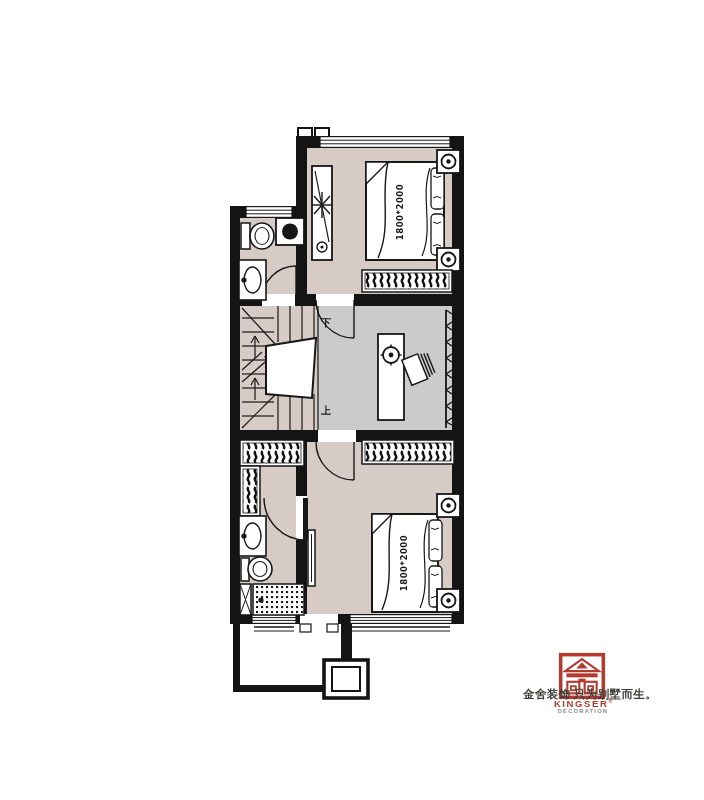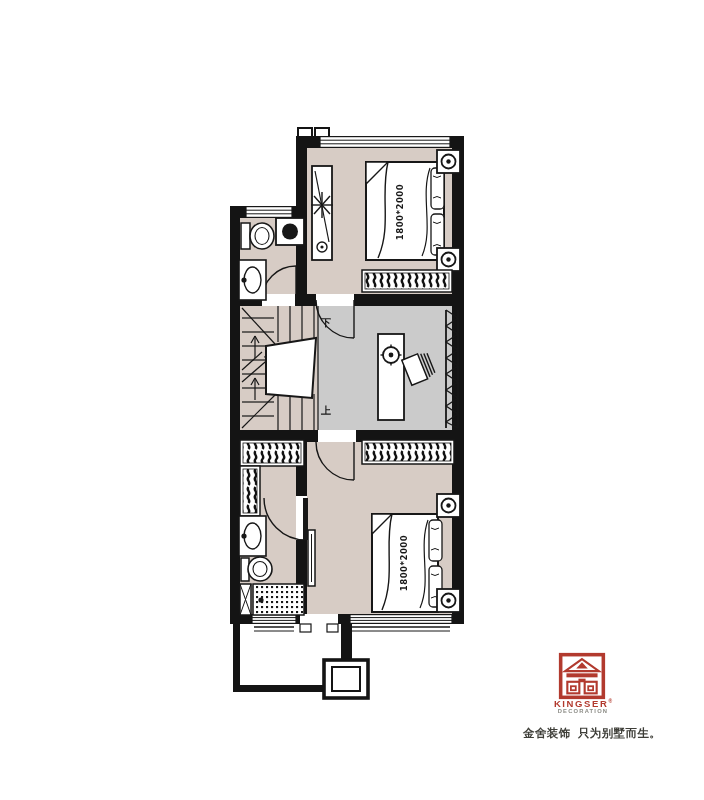--- a/index.html
+++ b/index.html
@@ -10,22 +10,22 @@
              letter-spacing:.5px;fill:#171717;}
   .stair-label{font-family:"DejaVu Sans",sans-serif;font-size:10px;font-weight:bold;fill:#171717;}
   .logo-box{position:absolute;left:558px;top:652px;width:48px;height:48px;}
   .brand-name{position:absolute;left:540px;top:698px;width:86px;text-align:center;
               font-size:9.5px;font-weight:bold;letter-spacing:1.6px;color:#b23a2e;
               font-family:"Liberation Sans",sans-serif;}
   .brand-name sup{font-size:5px;letter-spacing:0;}
   .brand-sub{position:absolute;left:540px;top:708px;width:86px;text-align:center;
              font-size:5.8px;font-weight:bold;letter-spacing:1.2px;color:#8b8b85;
              font-family:"Liberation Sans",sans-serif;}
-  .tagline{position:absolute;left:523px;top:726px;width:170px;font-size:11.5px;font-weight:bold;
-           letter-spacing:.4px;color:#3e3e38;font-family:Liberation Mono, monospace;}
+  .tagline{position:absolute;left:523px;top:687px;width:170px;font-size:11.5px;font-weight:bold;
+           letter-spacing:.4px;color:#3e3e38;font-family:Liberation Serif, serif;}
 </style>
 </head>
 <body>
 
 <div class="stage">
 
 <svg class="plan-svg" width="704" height="800" viewBox="0 0 704 800">
 
   <defs>
     <pattern id="wr" width="7" height="18" patternUnits="userSpaceOnUse">

